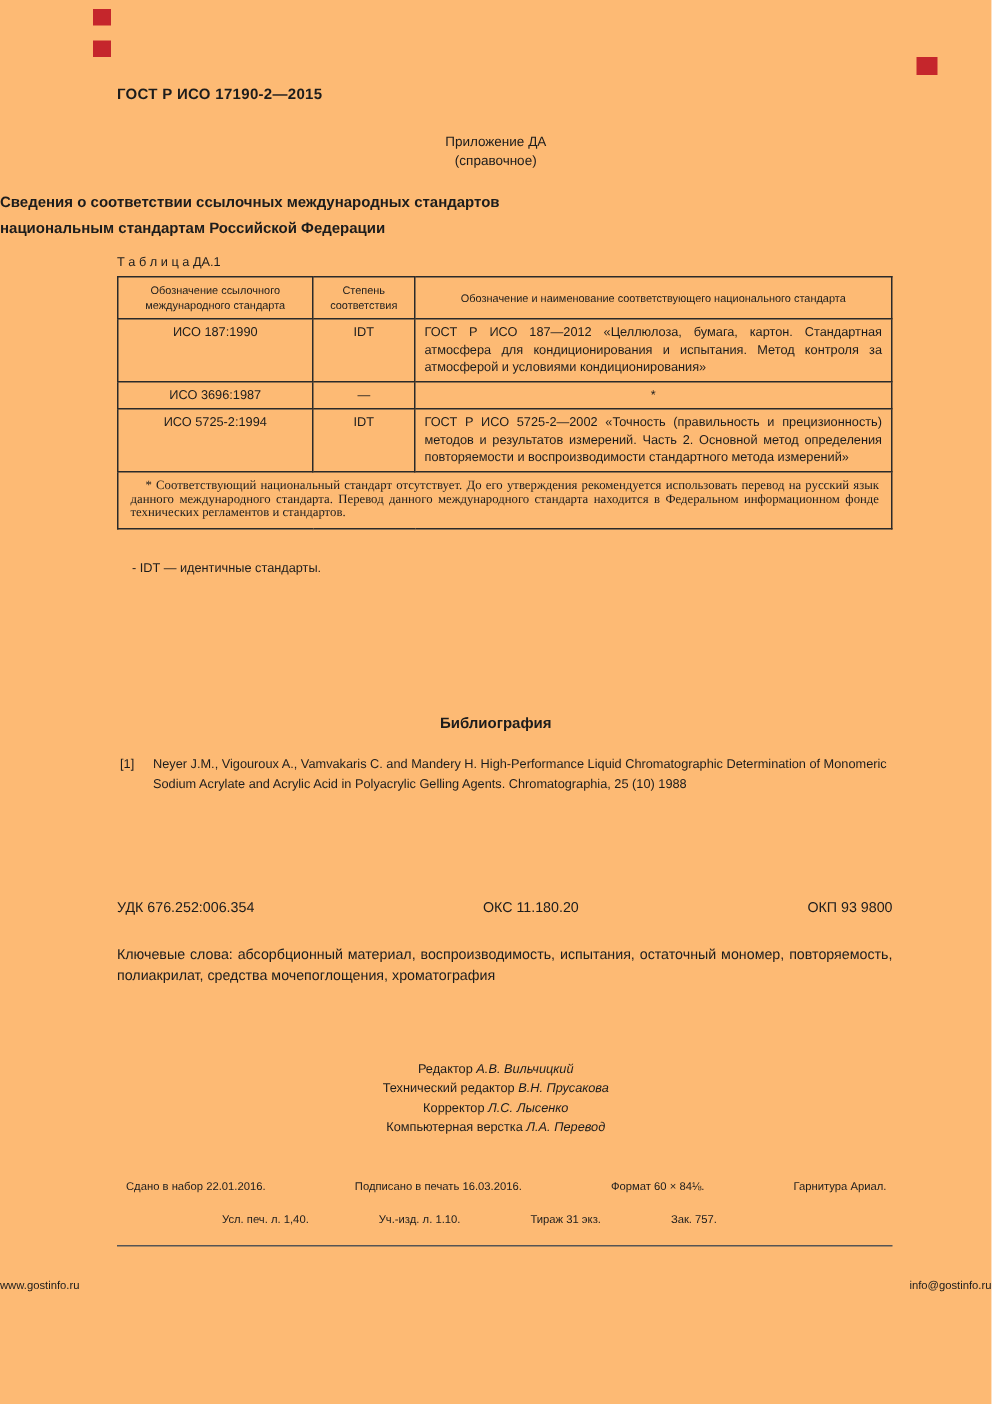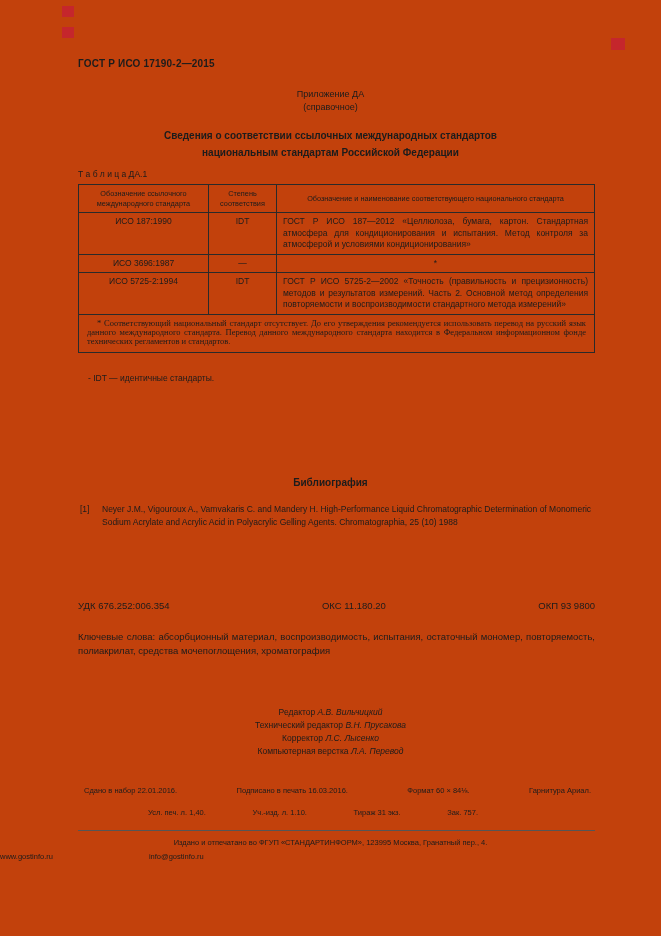--- a/index.html
+++ b/index.html
@@ -6,21 +6,21 @@
   html, body { background: #ffffff; }
   body {
     font-family: "Liberation Sans", sans-serif;
     color: #1c1c1c;
     -webkit-font-smoothing: antialiased;
   }
   .page {
     position: relative;
     width: 661px;
     height: 936px;
-    background: #c2410c;
+    background: #fdba74;
     overflow: hidden;
     padding-left: 20px;
   }
 
   .marker { position: absolute; background: var(--marker-red, #c5262c); }
   .m-tl1 { left: 62px; top: 6px;  width: 12px; height: 11px; }
   .m-tl2 { left: 62px; top: 27px; width: 12px; height: 11px; }
   .m-tr  { left: 611px; top: 38px; width: 14px; height: 12px; }
 
   .doc-number {
@@ -28,21 +28,21 @@
     font-size: 10px; font-weight: bold; letter-spacing: 0.2px;
   }
 
   .annex {
     position: absolute; left: 0; top: 88px; width: 100%;
     text-align: center; font-size: 9px; line-height: 13px;
   }
 
   .heading {
     position: absolute; left: 0; top: 127px; width: 100%;
-    text-align: center; font-size: 10px; font-weight: bold; line-height: 17px;
+    font-size: 10px; font-weight: bold; line-height: 17px;
   }
 
   .table-label { position: absolute; left: 78px; top: 169px; font-size: 8.5px; }
 
   table.tbl {
     position: absolute; left: 78px; top: 184px; width: 517px;
     border-collapse: collapse; table-layout: fixed;
   }
   .tbl th, .tbl td { border: 1px solid #2a2a2a; }
   .tbl th {
@@ -109,21 +109,21 @@
     position: absolute; left: 78px; top: 830px; width: 517px;
     border-top: 1px solid #555;
   }
 
   .publisher {
     position: absolute; left: 0; top: 838px; width: 100%;
     text-align: center; font-size: 7.5px;
   }
   .contacts {
     position: absolute; left: 0; top: 852px; width: 100%;
-    display: flex; justify-content: flex-start; gap: 96px; font-size: 7.5px;
+    display: flex; justify-content: space-between; gap: 96px; font-size: 7.5px;
   }
 </style>
 </head>
 <body>
 
 <div class="page">
 
   <div class="marker m-tl1"></div>
   <div class="marker m-tl2"></div>
   <div class="marker m-tr"></div>
@@ -224,20 +224,19 @@
 
   <div class="imprint2">
     <span>Усл. печ. л. 1,40.</span>
     <span>Уч.-изд. л. 1.10.</span>
     <span>Тираж 31 экз.</span>
     <span>Зак. 757.</span>
   </div>
 
   <div class="rule"></div>
 
-  <div class="publisher">Издано и отпечатано во ФГУП «СТАНДАРТИНФОРМ», 123995 Москва, Гранатный пер., 4.</div>
 
   <div class="contacts">
     <span>www.gostinfo.ru</span>
     <span>info@gostinfo.ru</span>
   </div>
 
 </div>
 
 </body></html>

